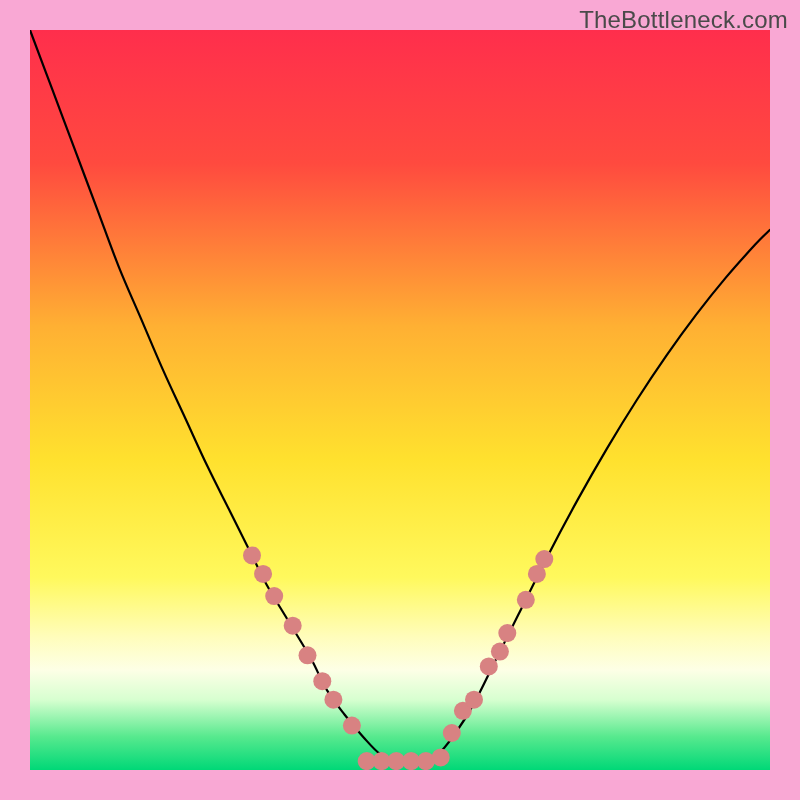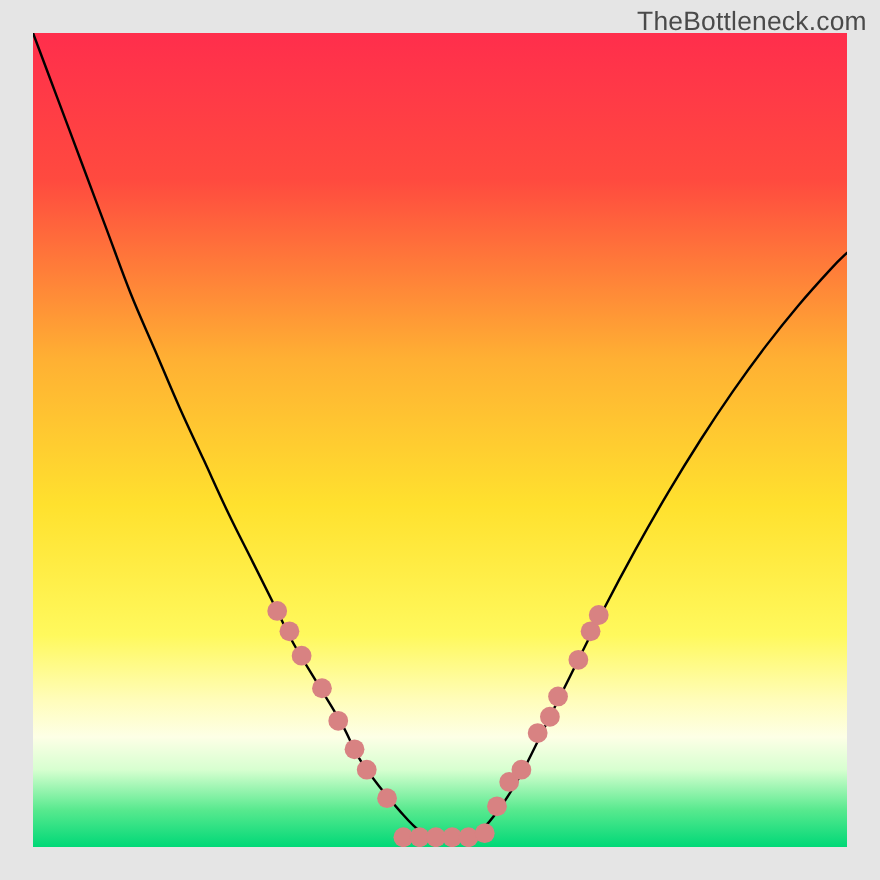--- a/index.html
+++ b/index.html
@@ -10,21 +10,21 @@
     overflow: hidden;
     background: #000;
     font-family: Arial, Helvetica, sans-serif;
   }
   .frame {
     position: absolute;
     left: 0;
     top: 0;
     width: 800px;
     height: 800px;
-    background: #e5e5e5;
+    background: #f9a8d4;
   }
   .plot {
     position: absolute;
     left: 30px;
     top: 30px;
     width: 740px;
     height: 740px;
   }
   .watermark {
     position: absolute;

